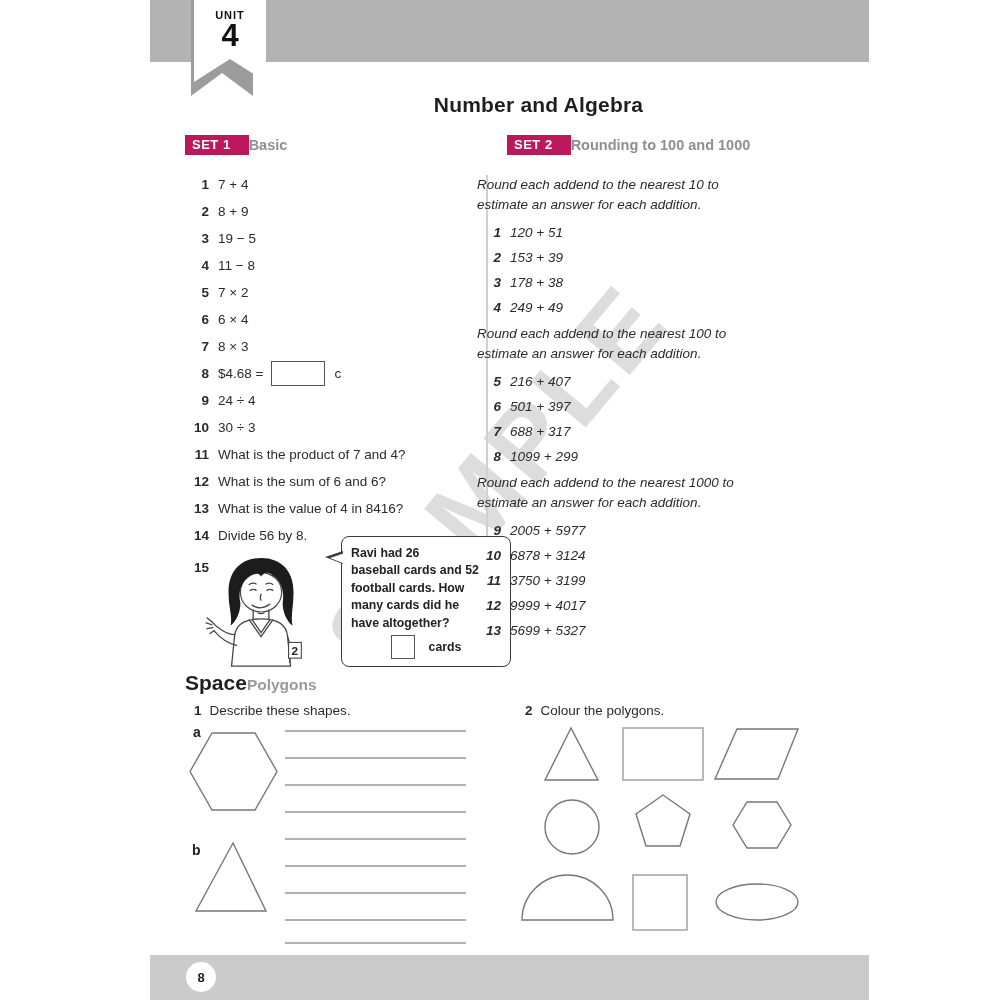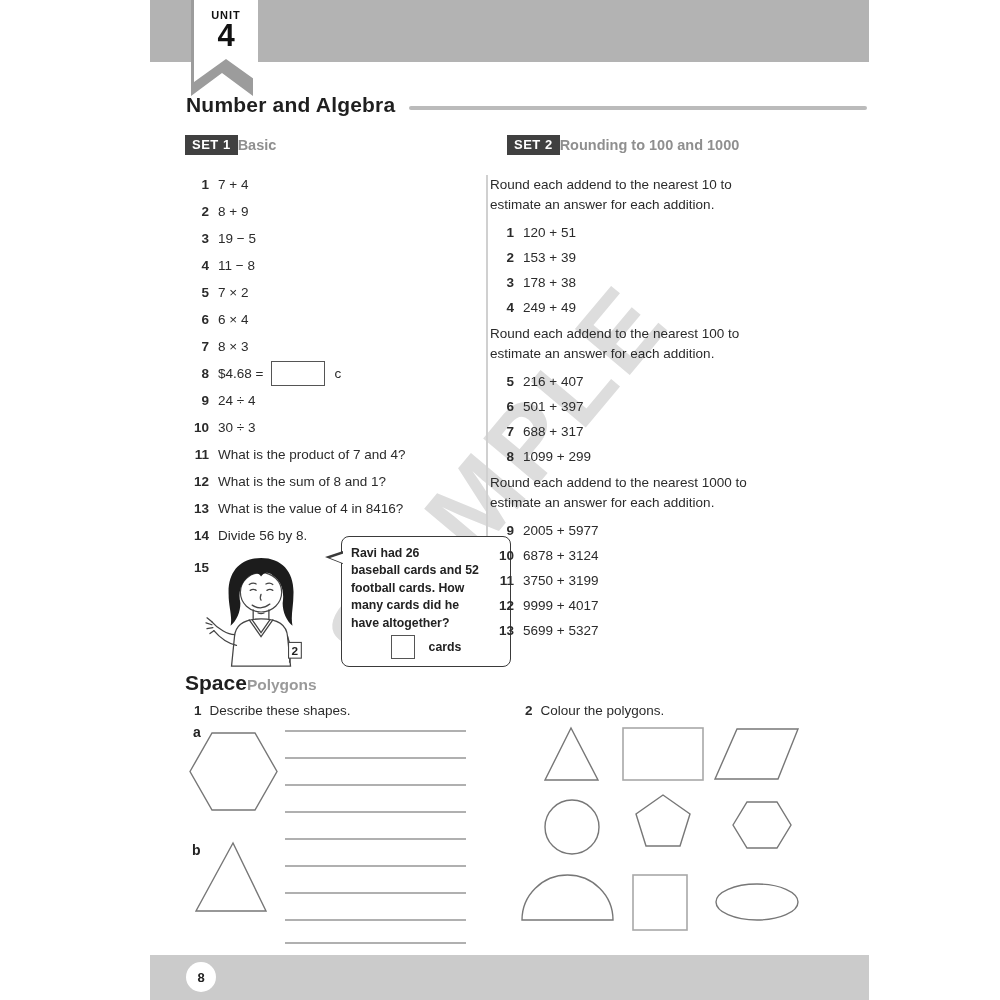--- a/index.html
+++ b/index.html
@@ -16,47 +16,47 @@
     position:absolute;left:497px;top:478px;
     transform:translate(-50%,-50%) rotate(-50deg);
     font-size:104px;font-weight:700;letter-spacing:5px;
     color:#dddddd;white-space:nowrap;user-select:none;
   }
 
   
   .banner{left:150px;top:0;width:719px;height:62px;background:#b3b3b3;}
   .ribbon-back{left:191px;top:0;width:62px;height:96px;background:#9c9c9c;
     clip-path:polygon(0 0,100% 0,100% 100%,50% 76%,0 100%);}
-  .ribbon-front{left:194px;top:0;width:64px;height:82px;background:#ffffff;
+  .ribbon-front{left:194px;top:0;width:72px;height:82px;background:#ffffff;
     clip-path:polygon(0 0,100% 0,100% 100%,50% 72%,0 100%);text-align:center;}
   .unit-word{display:block;margin-top:9px;font-size:11px;font-weight:800;letter-spacing:1px;color:#111;}
   .unit-num{display:block;margin-top:0;font-size:31px;font-weight:700;line-height:0.95;color:#111;}
 
   
-  .heading{left:186px;top:93px;width:681px;display:flex;align-items:center;}
+  .heading{left:198px;top:93px;width:681px;display:flex;align-items:center;flex-direction:column;}
   .heading h1{margin:0;font-size:21px;font-weight:700;color:#1f1f1f;letter-spacing:0.2px;}
   .heading .rule{flex:1;height:4px;background:#bbbbbb;border-radius:2px;margin-left:14px;margin-top:6px;}
 
   
   .set-header{display:flex;align-items:center;height:22px;}
-  .set-badge{background:#404040;color:#ffffff;font-size:13px;font-weight:700;
-    padding:2px 7px 3px 7px;letter-spacing:0.5px;}
+  .set-badge{background:#be185d;color:#ffffff;font-size:13px;font-weight:700;
+    padding:2px 18px 3px 7px;letter-spacing:0.5px;}
   .set-label{font-size:14.5px;font-weight:700;color:#8f8f8f;}
 
   
   .item{display:flex;align-items:center;height:17px;margin-bottom:10px;font-size:13.5px;}
   .tight .item{margin-bottom:8px;}
   .inum{width:24px;text-align:right;font-weight:700;flex:none;}
   .itext{margin-left:9px;white-space:nowrap;}
   .ansbox{width:52px;height:23px;border:1px solid #555;margin-left:8px;background:#fff;flex:none;}
 
   .instruction{width:290px;font-size:13.5px;line-height:20px;margin:2px 0 9px 0;color:#2b2b2b;}
 
   .col-left{left:185px;top:176px;width:300px;}
-  .col-right{left:490px;top:173px;width:324px;}
+  .col-right{left:477px;top:173px;width:324px;font-style:italic;}
   .divider{left:486px;top:175px;width:2px;height:485px;background:#d0d0d0;}
 
   
   .figure-row{position:relative;height:118px;}
   .item15-num{position:absolute;left:0;top:6px;width:24px;text-align:right;font-weight:700;font-size:13.5px;}
   .char-svg{position:absolute;left:18px;top:0;width:120px;height:113px;}
   .bubble{position:absolute;left:156px;top:-18px;width:150px;padding:8px 9px 7px 9px;
     border:1.6px solid #3a3a3a;border-radius:8px;background:#fff;
     font-size:12.3px;font-weight:700;line-height:1.42;color:#222;}
   .bubble::before{content:"";position:absolute;left:-17px;top:14px;
@@ -179,21 +179,21 @@
   </div>
 
   <div class="item">
     <span class="inum">11</span>
     <span class="itext">What is the product of 7 and 4?</span>
 
   </div>
 
   <div class="item">
     <span class="inum">12</span>
-    <span class="itext">What is the sum of 8 and 1?</span>
+    <span class="itext">What is the sum of 6 and 6?</span>
 
   </div>
 
   <div class="item">
     <span class="inum">13</span>
     <span class="itext">What is the value of 4 in 8416?</span>
 
   </div>
 
   <div class="item">

